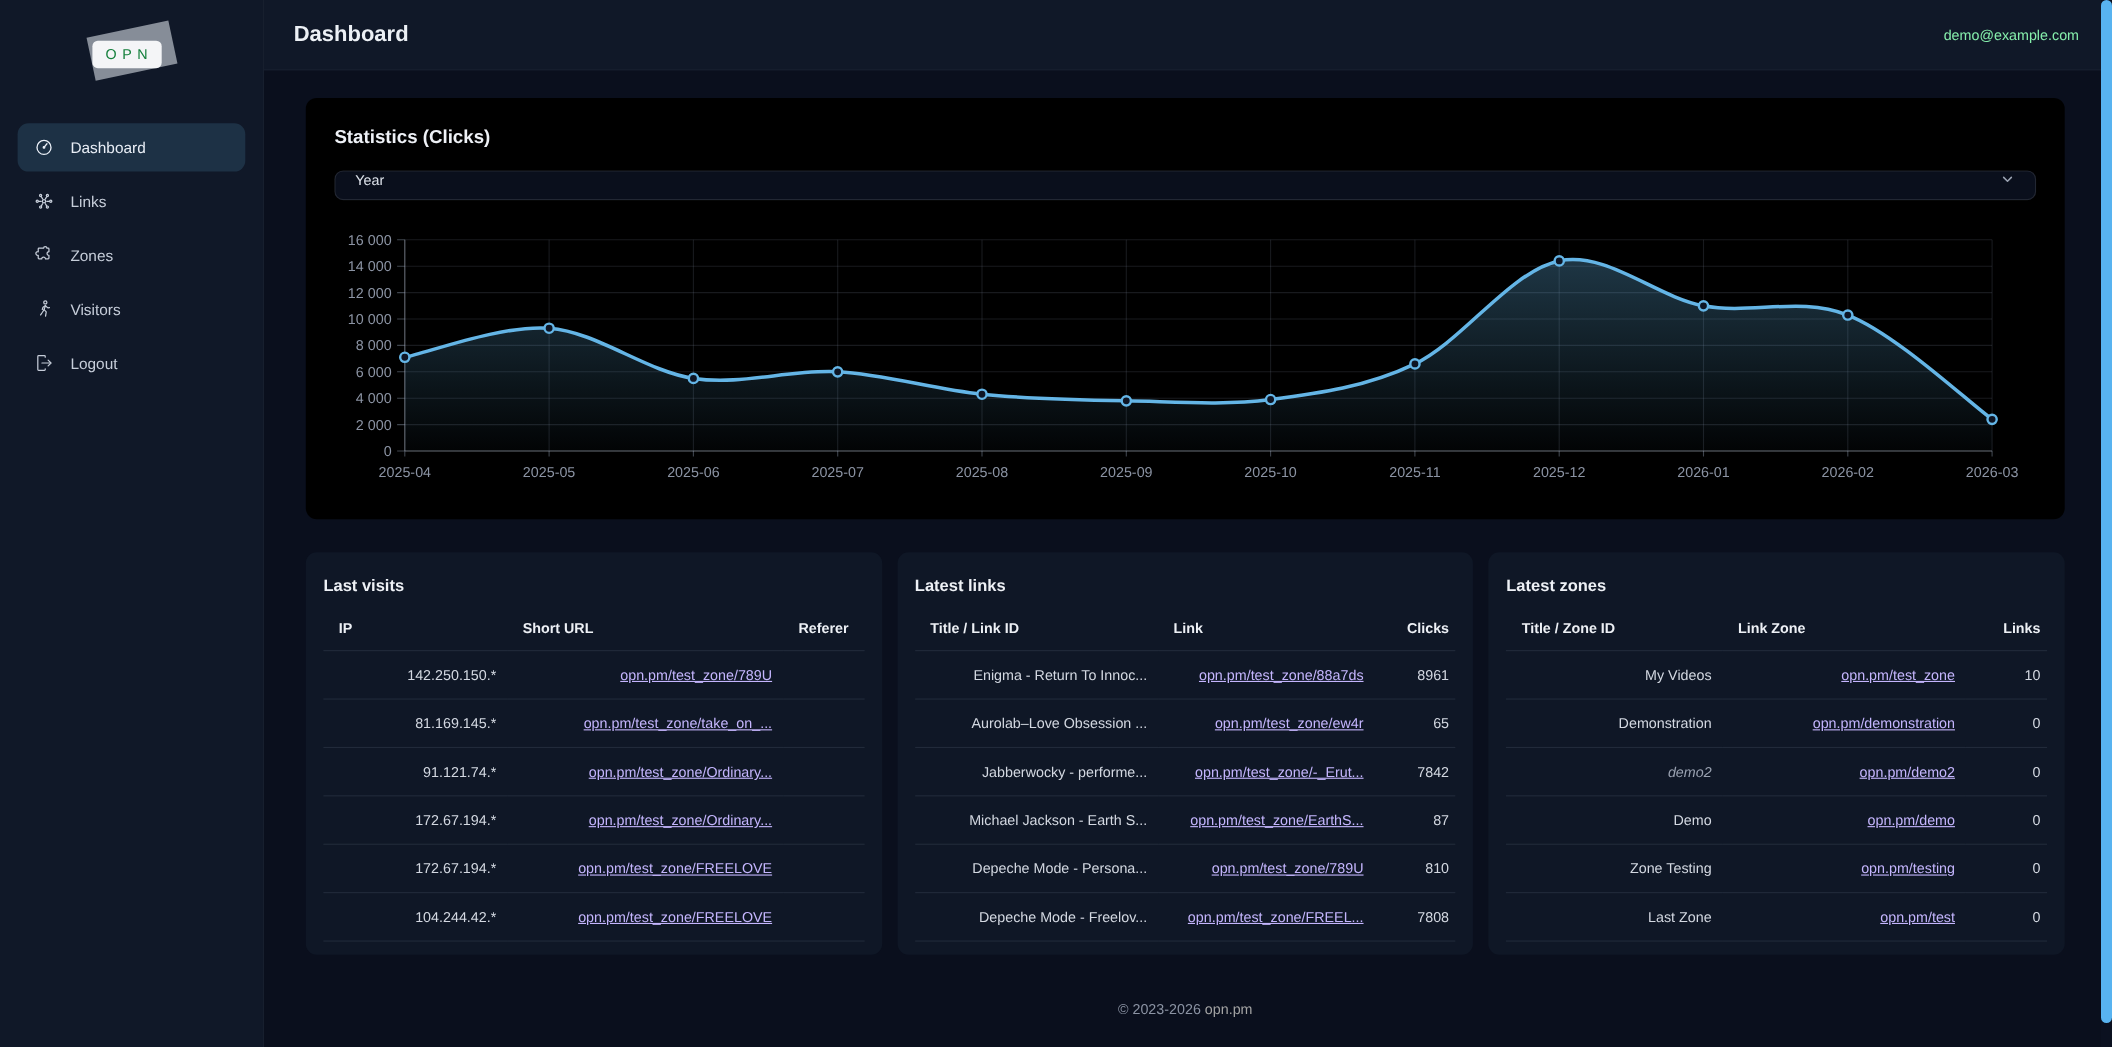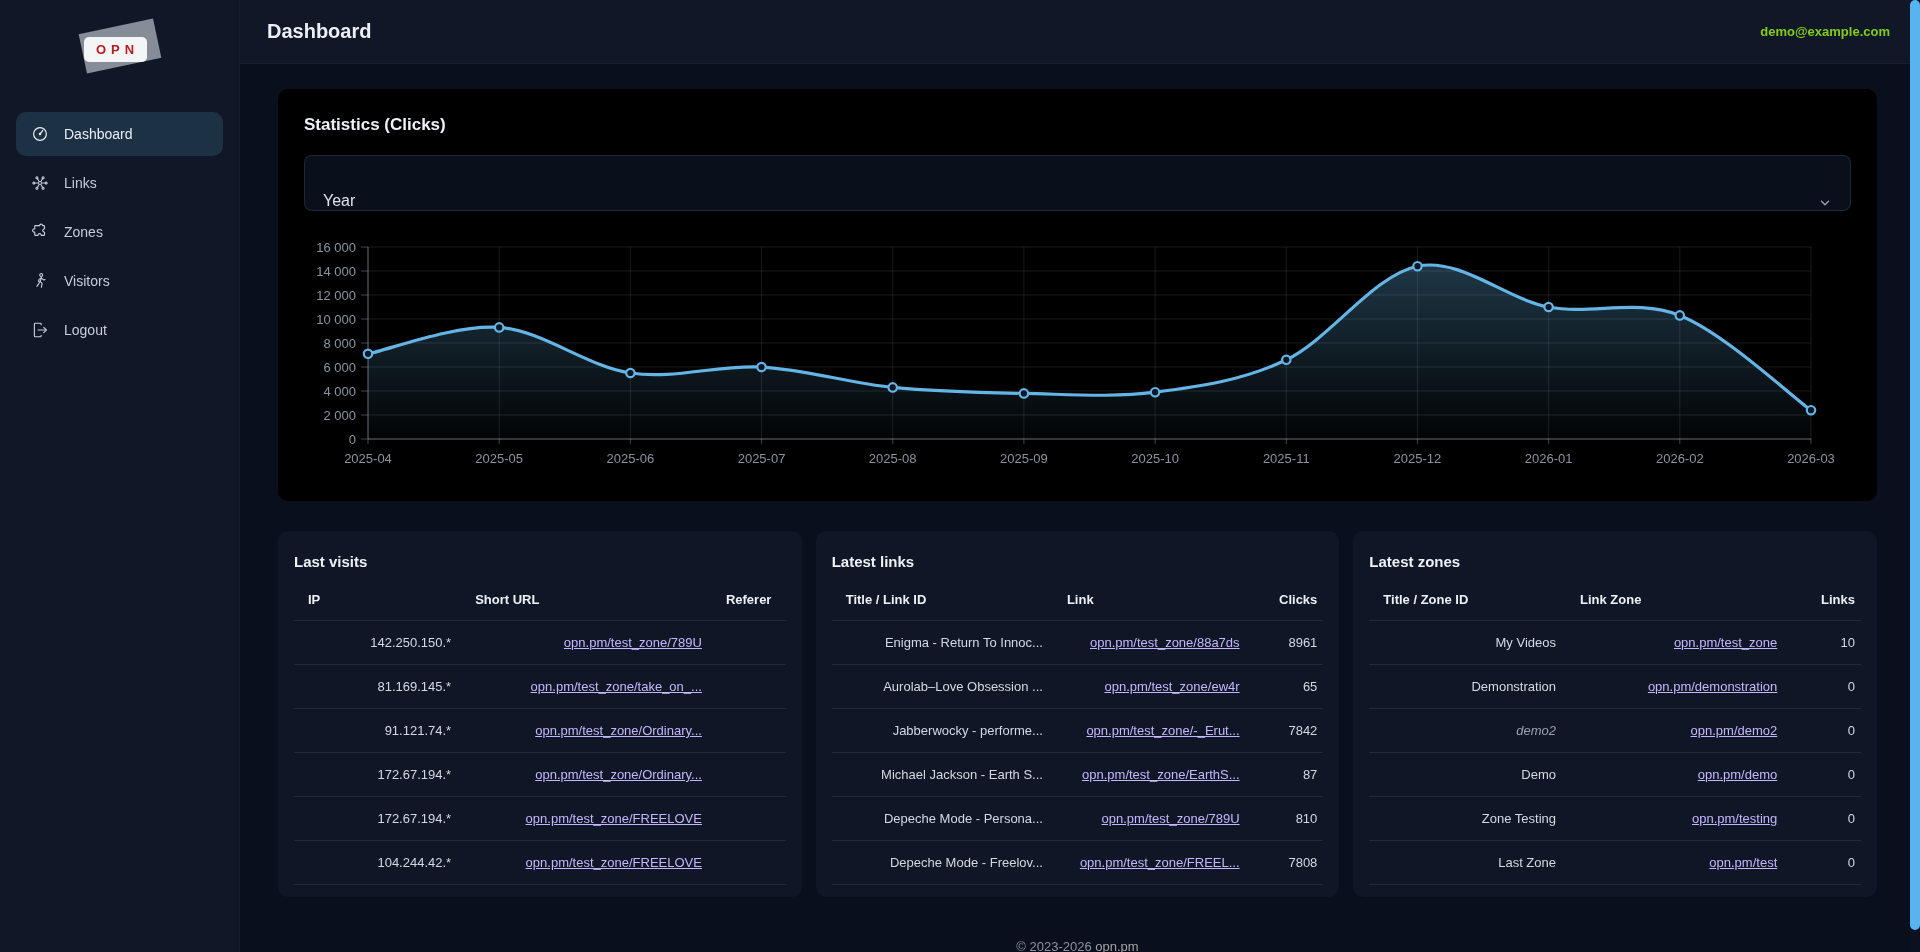--- a/index.html
+++ b/index.html
@@ -8,36 +8,36 @@
   body {
     width:1920px; height:952px; overflow:hidden;
     background:#0a0f1d; color:#dfe4ec;
     font-family:"Liberation Sans", sans-serif;
     display:flex;
   }
   
   .sidebar { width:240px; min-width:240px; height:952px; background:#101828; border-right:1px solid rgba(255,255,255,0.03); }
   .logo-wrap { position:relative; width:80px; margin:26px 0 34px 86px; height:52px; }
   .logo-flag { position:absolute; left:-4px; top:0; width:76px; height:40px; background:#868d98; transform:rotate(-12deg); }
-  .logo-box { position:absolute; left:-2px; top:11px; background:#f4f5f7; border-radius:5px; padding:5px 8px 5px 12px; color:#b91c1c; font-weight:700; font-size:13px; letter-spacing:5px; }
+  .logo-box { position:absolute; left:-2px; top:11px; background:#f4f5f7; border-radius:5px; padding:5px 8px 5px 12px; color:#15803d; font-weight:400; font-size:13px; letter-spacing:5px; }
   .menu { padding:0 16px; }
   .side-item { display:flex; align-items:center; gap:15px; height:44px; padding:0 15px; border-radius:10px; color:#c6cdd9; font-size:14px; margin-bottom:5px; cursor:pointer; }
   .side-item.active { background:#1d3145; color:#e9eef6; }
   .side-icon { width:18px; height:18px; display:flex; align-items:center; }
   .side-icon svg { width:18px; height:18px; }
   
   .right { flex:1; display:flex; flex-direction:column; height:952px; }
   .topbar { height:64px; min-height:64px; background:#101828; display:flex; align-items:center; justify-content:space-between; padding:0 30px 0 27px; border-bottom:1px solid rgba(255,255,255,0.03); }
   .topbar-title { font-size:20px; font-weight:700; color:#ecf0f5; }
-  .user-email { font-size:13px; color:#84cc16;font-weight:bold; }
+  .user-email { font-size:13px; color:#86efac; }
   .main { flex:1; overflow:hidden; padding:25px 43px 0 38px; }
   
   .stats-card { background:#000000; border-radius:10px; padding:26px; margin-bottom:30px; }
   .stats-title { font-size:17px; font-weight:700; color:#eef1f6; }
-  .select { margin-top:20px; height:56px; background:#0a0f1c; border:1px solid rgba(255,255,255,0.10); border-radius:8px; display:flex; align-items:flex-end; justify-content:space-between; padding:0 18px; font-size:16px; color:#dde2ea; cursor:pointer; }
+  .select { margin-top:20px; height:27px; background:#0a0f1c; border:1px solid rgba(255,255,255,0.10); border-radius:8px; display:flex; align-items:flex-start; justify-content:space-between; padding:0 18px; font-size:13px; color:#dde2ea; cursor:pointer; }
   .select .chev { display:flex; color:#9aa2b1; }
   .chart-wrap { margin-top:22px; background:rgba(0,0,0,0.10); border-radius:6px; }
   .chart-wrap svg { display:block; width:100%; }
   .chart-wrap text.tick { fill:#8b93a3; font-size:13px; font-family:"Liberation Sans",sans-serif; }
   
   .cards-row { display:flex; gap:14px; }
   .card { flex:1; background:#0f1726; border-radius:10px; padding:22px 16px 12px; }
   .card-title { font-size:15px; font-weight:700; color:#eef1f6; }
   table { width:100%; border-collapse:collapse; table-layout:fixed; margin-top:12px; font-size:13px; }
   th { text-align:left; font-weight:700; color:#edf0f5; padding:10px 10px 13px 14px; white-space:nowrap; overflow:hidden; }

